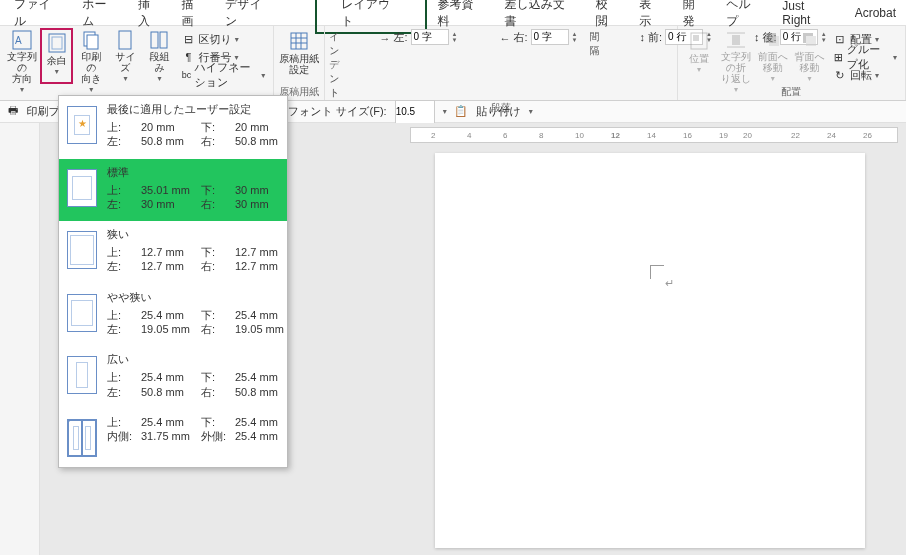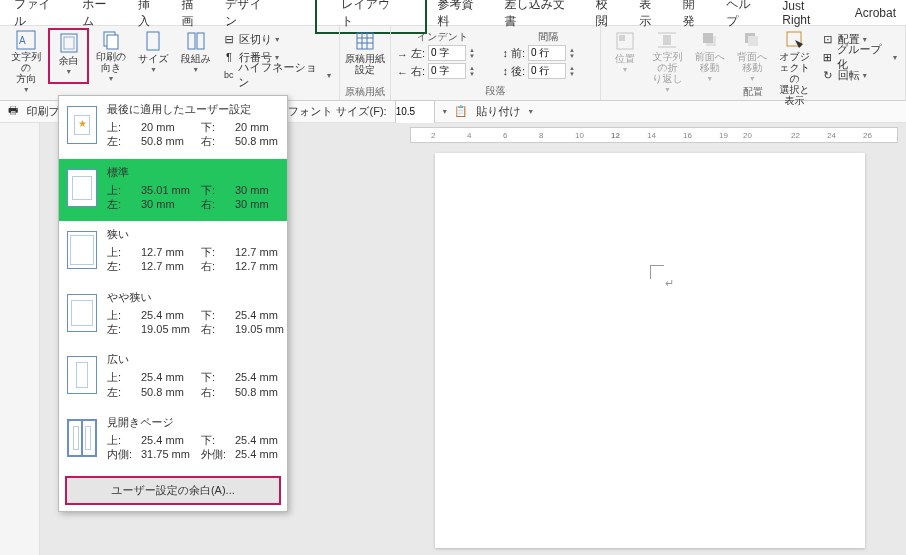--- a/index.html
+++ b/index.html
@@ -23,21 +23,21 @@
 .small-rows { display: flex; flex-direction: column; gap: 0; padding-top: 2px; }
 .small-btn { display: flex; align-items: center; gap: 3px; padding: 1px 4px; font-size: 11px; cursor: pointer; height: 18px; }
 .small-btn .si { width: 14px; height: 14px; display:inline-flex; align-items:center; justify-content:center; }
 .sm-chev { font-size: 8px; color: #666; }
 
 .indent-row { display: flex; align-items: center; gap: 3px; padding: 0 2px; height: 18px; font-size: 11px; }
 .indent-row input { width: 38px; height: 16px; font-size: 10px; padding: 0 2px; border: 1px solid #ccc; }
 .indent-row .spin { display: flex; flex-direction: column; font-size: 6px; line-height: 1; color: #666; }
 .sub-head { font-size: 10px; color: #555; text-align: center; padding-top: 2px; }
 .indent-grid { display:flex; gap: 10px; }
-.indent-col { display:flex; flex-direction:column; }
+.indent-col { display:flex; flex-direction:row;gap:38px; }
 
 .secondary { height: 22px; display:flex; align-items:center; padding-left: 8px; gap: 8px; font-size: 11px; border-bottom: 1px solid #e0e0e0; background:#fafafa; }
 .secondary input { width: 40px; height: 24px; font-size: 10px; border:1px solid #ccc; }
 
 .doc-area { position: relative; height: 432px; background: #e9e9e9; display:flex; }
 .left-gutter { width: 40px; background:#f5f5f5; border-right:1px solid #e0e0e0; }
 .ruler-top { position:absolute; left: 410px; right: 8px; top: 4px; height: 16px; background:#fff; border:1px solid #ccc; font-size:8px; color:#888; display:flex; align-items:center; overflow:hidden; }
 .ruler-top span { position:absolute; }
 .page { position:absolute; left:435px; top:30px; width:430px; height:395px; background:#fff; box-shadow: 0 1px 3px rgba(0,0,0,0.2); }
 .page .crop { position:absolute; left:215px; top:112px; width:14px; height:14px; border-left:1px solid #999; border-top:1px solid #999; }
@@ -252,29 +252,20 @@
       <div class="big-btn disabled">
           <span class="ico">
             <svg width="20" height="20">
               <rect x="3" y="3" width="10" height="10" fill="#888"></rect>
               <rect x="6" y="6" width="10" height="10" fill="#ccc"></rect>
             </svg>
           </span>
           <span class="lbl">背面へ<br>移動</span>
           <span class="sm-chev">▾</span>
         </div>
-      <div class="big-btn">
-          <span class="ico">
-            <svg width="20" height="20">
-              <rect x="2" y="2" width="14" height="14" fill="none" stroke="#c89030"></rect>
-              <path d="M10 10 L18 14 L14 18 Z" fill="#333"></path>
-            </svg>
-          </span>
-          <span class="lbl">オブジェクトの<br>選択と表示</span>
-        </div>
       <div class="small-rows">
         <div class="small-btn">
             <span class="si">⊡</span>
             <span>配置</span>
             <span class="sm-chev">▾</span>
           </div>
         <div class="small-btn disabled">
             <span class="si">⊞</span>
             <span>グループ化</span>
             <span class="sm-chev">▾</span>
@@ -414,29 +405,27 @@
           <span class="v">50.8 mm</span>
         </div>
       </div>
     </div>
     <div class="dd-item">
       <div class="dd-thumb th-mirror">
         <div class="pg"></div>
         <div class="pg"></div>
       </div>
       <div class="dd-info">
-        <div class="dd-title">見開きページ</div>
         <div class="dd-row">
           <span class="k">上:</span>
           <span class="v">25.4 mm</span>
           <span class="k">下:</span>
           <span class="v">25.4 mm</span>
         </div>
         <div class="dd-row">
           <span class="k">内側:</span>
           <span class="v">31.75 mm</span>
           <span class="k">外側:</span>
           <span class="v">25.4 mm</span>
         </div>
       </div>
     </div>
-    <div class="dd-custom">ユーザー設定の余白(A)...</div>
   </div>
 
 </body></html>

